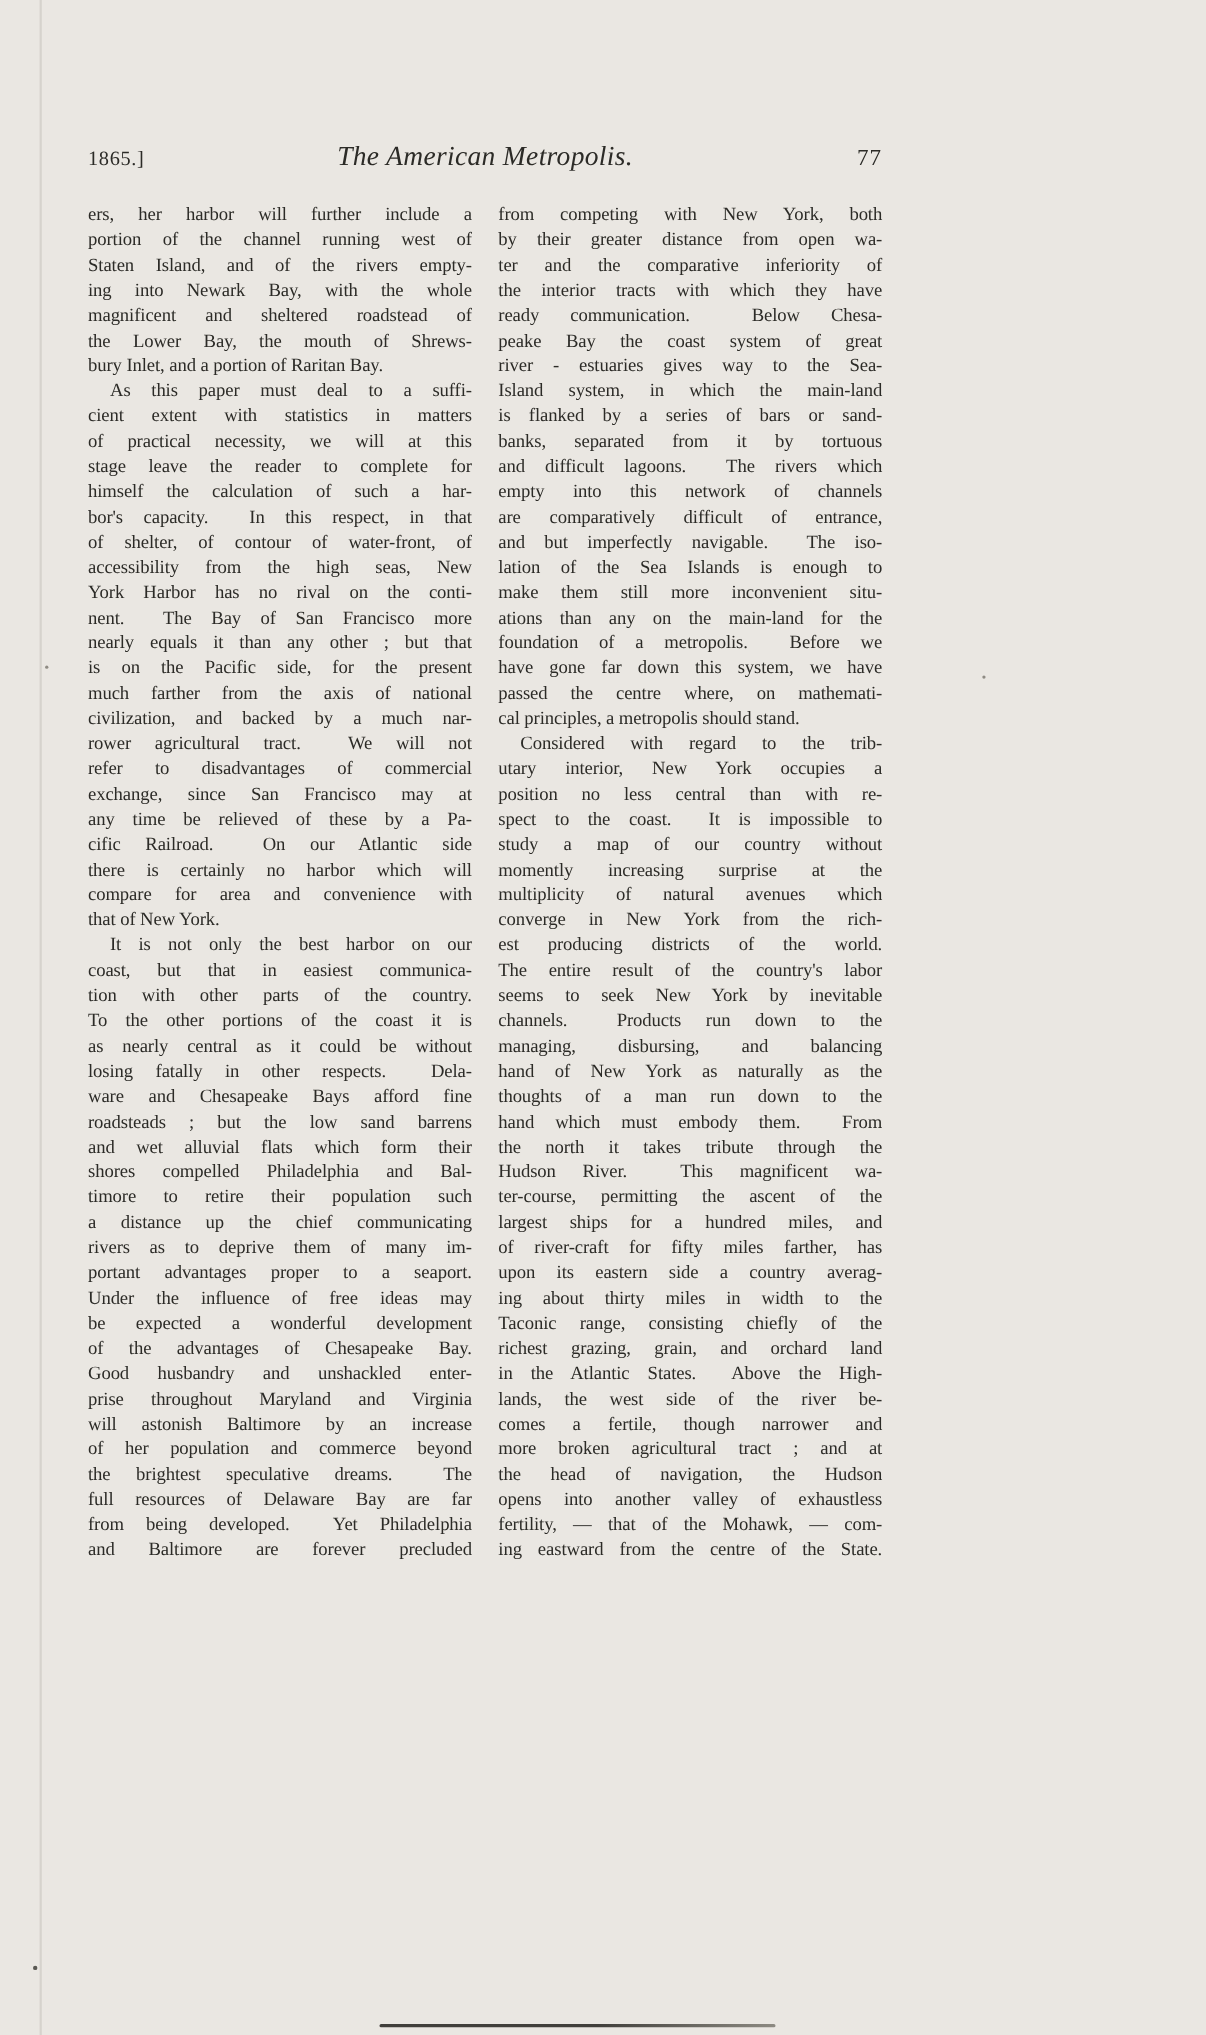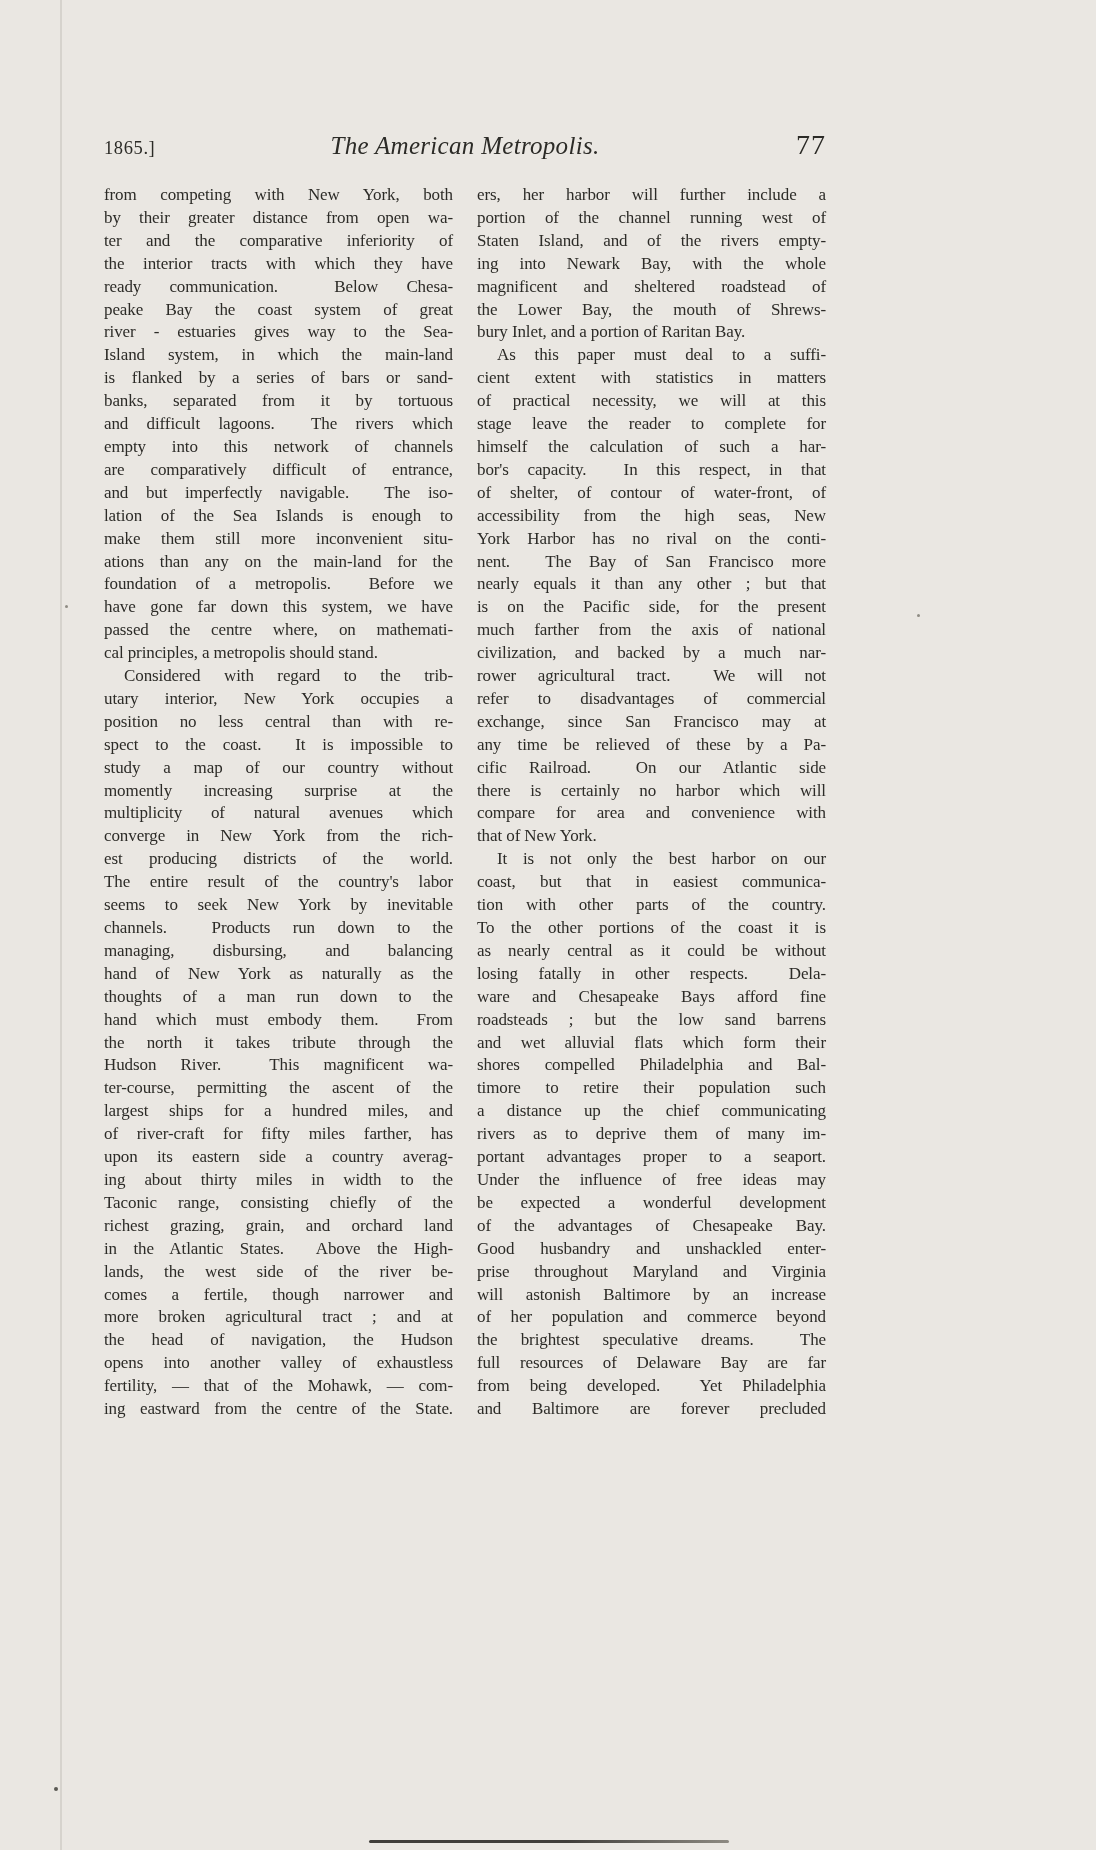--- a/index.html
+++ b/index.html
@@ -5,21 +5,21 @@
   html, body { margin: 0; padding: 0; }
   body {
     width: 1096px;
     height: 1850px;
     position: relative;
     overflow: hidden;
     background: var(--paper, #eae7e2);
     color: var(--ink, #2c2b27);
     font-family: "Liberation Serif", serif;
   }
-  .page { position: absolute; inset: 0; margin-left: 24px; }
+  .page { position: absolute; inset: 0; }
 
   
   .scan-edge-left {
     position: absolute; left: 36px; top: 0; width: 2px; height: 1850px;
     background: #d6d3cd;
   }
   .bottom-rule {
     position: absolute; left: 345px; top: 1840px; width: 360px; height: 3px;
     background: linear-gradient(to right, #413f3b 55%, #8d8a82);
     border-radius: 2px;
@@ -38,21 +38,21 @@
     display: flex; align-items: baseline;
   }
   .header-date {
     width: 130px; font-size: 18.5px; letter-spacing: 0.6px;
   }
   .header-title {
     flex: 1; text-align: center; font-style: italic; font-size: 25px;
     letter-spacing: 0.3px;
   }
   .header-page {
-    width: 130px; text-align: right; font-size: 28px; letter-spacing: 1px;
+    width: 130px; text-align: right; font-size: 21px; letter-spacing: 1px;
   }
 
   
   .columns {
     position: absolute; left: 80px; top: 184px; width: 722px;
     display: flex; gap: 24px;
   }
   .col { width: 349px; }
   .line {
     font-size: 17px;
@@ -78,20 +78,76 @@
   <div class="speck speck-left"></div>
   <div class="speck speck-right"></div>
 
   <header class="header">
     <span class="header-date">1865.]</span>
     <span class="header-title">The American Metropolis.</span>
     <span class="header-page">77</span>
   </header>
 
   <main class="columns">
+    <div class="col" id="col-left">
+        <div class="line">ers, her harbor will further include a</div>
+        <div class="line">portion of the channel running west of</div>
+        <div class="line">Staten Island, and of the rivers empty-</div>
+        <div class="line">ing into Newark Bay, with the whole</div>
+        <div class="line">magnificent and sheltered roadstead of</div>
+        <div class="line">the Lower Bay, the mouth of Shrews-</div>
+        <div class="line para-end">bury Inlet, and a portion of Raritan Bay.</div>
+        <div class="line indent">As this paper must deal to a suffi-</div>
+        <div class="line">cient extent with statistics in matters</div>
+        <div class="line">of practical necessity, we will at this</div>
+        <div class="line">stage leave the reader to complete for</div>
+        <div class="line">himself the calculation of such a har-</div>
+        <div class="line">bor's capacity.  In this respect, in that</div>
+        <div class="line">of shelter, of contour of water-front, of</div>
+        <div class="line">accessibility from the high seas, New</div>
+        <div class="line">York Harbor has no rival on the conti-</div>
+        <div class="line">nent.  The Bay of San Francisco more</div>
+        <div class="line">nearly equals it than any other ; but that</div>
+        <div class="line">is on the Pacific side, for the present</div>
+        <div class="line">much farther from the axis of national</div>
+        <div class="line">civilization, and backed by a much nar-</div>
+        <div class="line">rower agricultural tract.  We will not</div>
+        <div class="line">refer to disadvantages of commercial</div>
+        <div class="line">exchange, since San Francisco may at</div>
+        <div class="line">any time be relieved of these by a Pa-</div>
+        <div class="line">cific Railroad.  On our Atlantic side</div>
+        <div class="line">there is certainly no harbor which will</div>
+        <div class="line">compare for area and convenience with</div>
+        <div class="line para-end">that of New York.</div>
+        <div class="line indent">It is not only the best harbor on our</div>
+        <div class="line">coast, but that in easiest communica-</div>
+        <div class="line">tion with other parts of the country.</div>
+        <div class="line">To the other portions of the coast it is</div>
+        <div class="line">as nearly central as it could be without</div>
+        <div class="line">losing fatally in other respects.  Dela-</div>
+        <div class="line">ware and Chesapeake Bays afford fine</div>
+        <div class="line">roadsteads ; but the low sand barrens</div>
+        <div class="line">and wet alluvial flats which form their</div>
+        <div class="line">shores compelled Philadelphia and Bal-</div>
+        <div class="line">timore to retire their population such</div>
+        <div class="line">a distance up the chief communicating</div>
+        <div class="line">rivers as to deprive them of many im-</div>
+        <div class="line">portant advantages proper to a seaport.</div>
+        <div class="line">Under the influence of free ideas may</div>
+        <div class="line">be expected a wonderful development</div>
+        <div class="line">of the advantages of Chesapeake Bay.</div>
+        <div class="line">Good husbandry and unshackled enter-</div>
+        <div class="line">prise throughout Maryland and Virginia</div>
+        <div class="line">will astonish Baltimore by an increase</div>
+        <div class="line">of her population and commerce beyond</div>
+        <div class="line">the brightest speculative dreams.  The</div>
+        <div class="line">full resources of Delaware Bay are far</div>
+        <div class="line">from being developed.  Yet Philadelphia</div>
+        <div class="line">and Baltimore are forever precluded</div>
+      </div>
     <div class="col" id="col-right">
         <div class="line">from competing with New York, both</div>
         <div class="line">by their greater distance from open wa-</div>
         <div class="line">ter and the comparative inferiority of</div>
         <div class="line">the interior tracts with which they have</div>
         <div class="line">ready communication.  Below Chesa-</div>
         <div class="line">peake Bay the coast system of great</div>
         <div class="line">river - estuaries gives way to the Sea-</div>
         <div class="line">Island system, in which the main-land</div>
         <div class="line">is flanked by a series of bars or sand-</div>
@@ -134,74 +190,18 @@
         <div class="line">richest grazing, grain, and orchard land</div>
         <div class="line">in the Atlantic States.  Above the High-</div>
         <div class="line">lands, the west side of the river be-</div>
         <div class="line">comes a fertile, though narrower and</div>
         <div class="line">more broken agricultural tract ; and at</div>
         <div class="line">the head of navigation, the Hudson</div>
         <div class="line">opens into another valley of exhaustless</div>
         <div class="line">fertility, — that of the Mohawk, — com-</div>
         <div class="line">ing eastward from the centre of the State.</div>
       </div>
-    <div class="col" id="col-left">
-        <div class="line">ers, her harbor will further include a</div>
-        <div class="line">portion of the channel running west of</div>
-        <div class="line">Staten Island, and of the rivers empty-</div>
-        <div class="line">ing into Newark Bay, with the whole</div>
-        <div class="line">magnificent and sheltered roadstead of</div>
-        <div class="line">the Lower Bay, the mouth of Shrews-</div>
-        <div class="line para-end">bury Inlet, and a portion of Raritan Bay.</div>
-        <div class="line indent">As this paper must deal to a suffi-</div>
-        <div class="line">cient extent with statistics in matters</div>
-        <div class="line">of practical necessity, we will at this</div>
-        <div class="line">stage leave the reader to complete for</div>
-        <div class="line">himself the calculation of such a har-</div>
-        <div class="line">bor's capacity.  In this respect, in that</div>
-        <div class="line">of shelter, of contour of water-front, of</div>
-        <div class="line">accessibility from the high seas, New</div>
-        <div class="line">York Harbor has no rival on the conti-</div>
-        <div class="line">nent.  The Bay of San Francisco more</div>
-        <div class="line">nearly equals it than any other ; but that</div>
-        <div class="line">is on the Pacific side, for the present</div>
-        <div class="line">much farther from the axis of national</div>
-        <div class="line">civilization, and backed by a much nar-</div>
-        <div class="line">rower agricultural tract.  We will not</div>
-        <div class="line">refer to disadvantages of commercial</div>
-        <div class="line">exchange, since San Francisco may at</div>
-        <div class="line">any time be relieved of these by a Pa-</div>
-        <div class="line">cific Railroad.  On our Atlantic side</div>
-        <div class="line">there is certainly no harbor which will</div>
-        <div class="line">compare for area and convenience with</div>
-        <div class="line para-end">that of New York.</div>
-        <div class="line indent">It is not only the best harbor on our</div>
-        <div class="line">coast, but that in easiest communica-</div>
-        <div class="line">tion with other parts of the country.</div>
-        <div class="line">To the other portions of the coast it is</div>
-        <div class="line">as nearly central as it could be without</div>
-        <div class="line">losing fatally in other respects.  Dela-</div>
-        <div class="line">ware and Chesapeake Bays afford fine</div>
-        <div class="line">roadsteads ; but the low sand barrens</div>
-        <div class="line">and wet alluvial flats which form their</div>
-        <div class="line">shores compelled Philadelphia and Bal-</div>
-        <div class="line">timore to retire their population such</div>
-        <div class="line">a distance up the chief communicating</div>
-        <div class="line">rivers as to deprive them of many im-</div>
-        <div class="line">portant advantages proper to a seaport.</div>
-        <div class="line">Under the influence of free ideas may</div>
-        <div class="line">be expected a wonderful development</div>
-        <div class="line">of the advantages of Chesapeake Bay.</div>
-        <div class="line">Good husbandry and unshackled enter-</div>
-        <div class="line">prise throughout Maryland and Virginia</div>
-        <div class="line">will astonish Baltimore by an increase</div>
-        <div class="line">of her population and commerce beyond</div>
-        <div class="line">the brightest speculative dreams.  The</div>
-        <div class="line">full resources of Delaware Bay are far</div>
-        <div class="line">from being developed.  Yet Philadelphia</div>
-        <div class="line">and Baltimore are forever precluded</div>
-      </div>
   </main>
 
   <div class="dot-bottom-left"></div>
   <div class="bottom-rule"></div>
 
 </div>
 
 </body></html>

